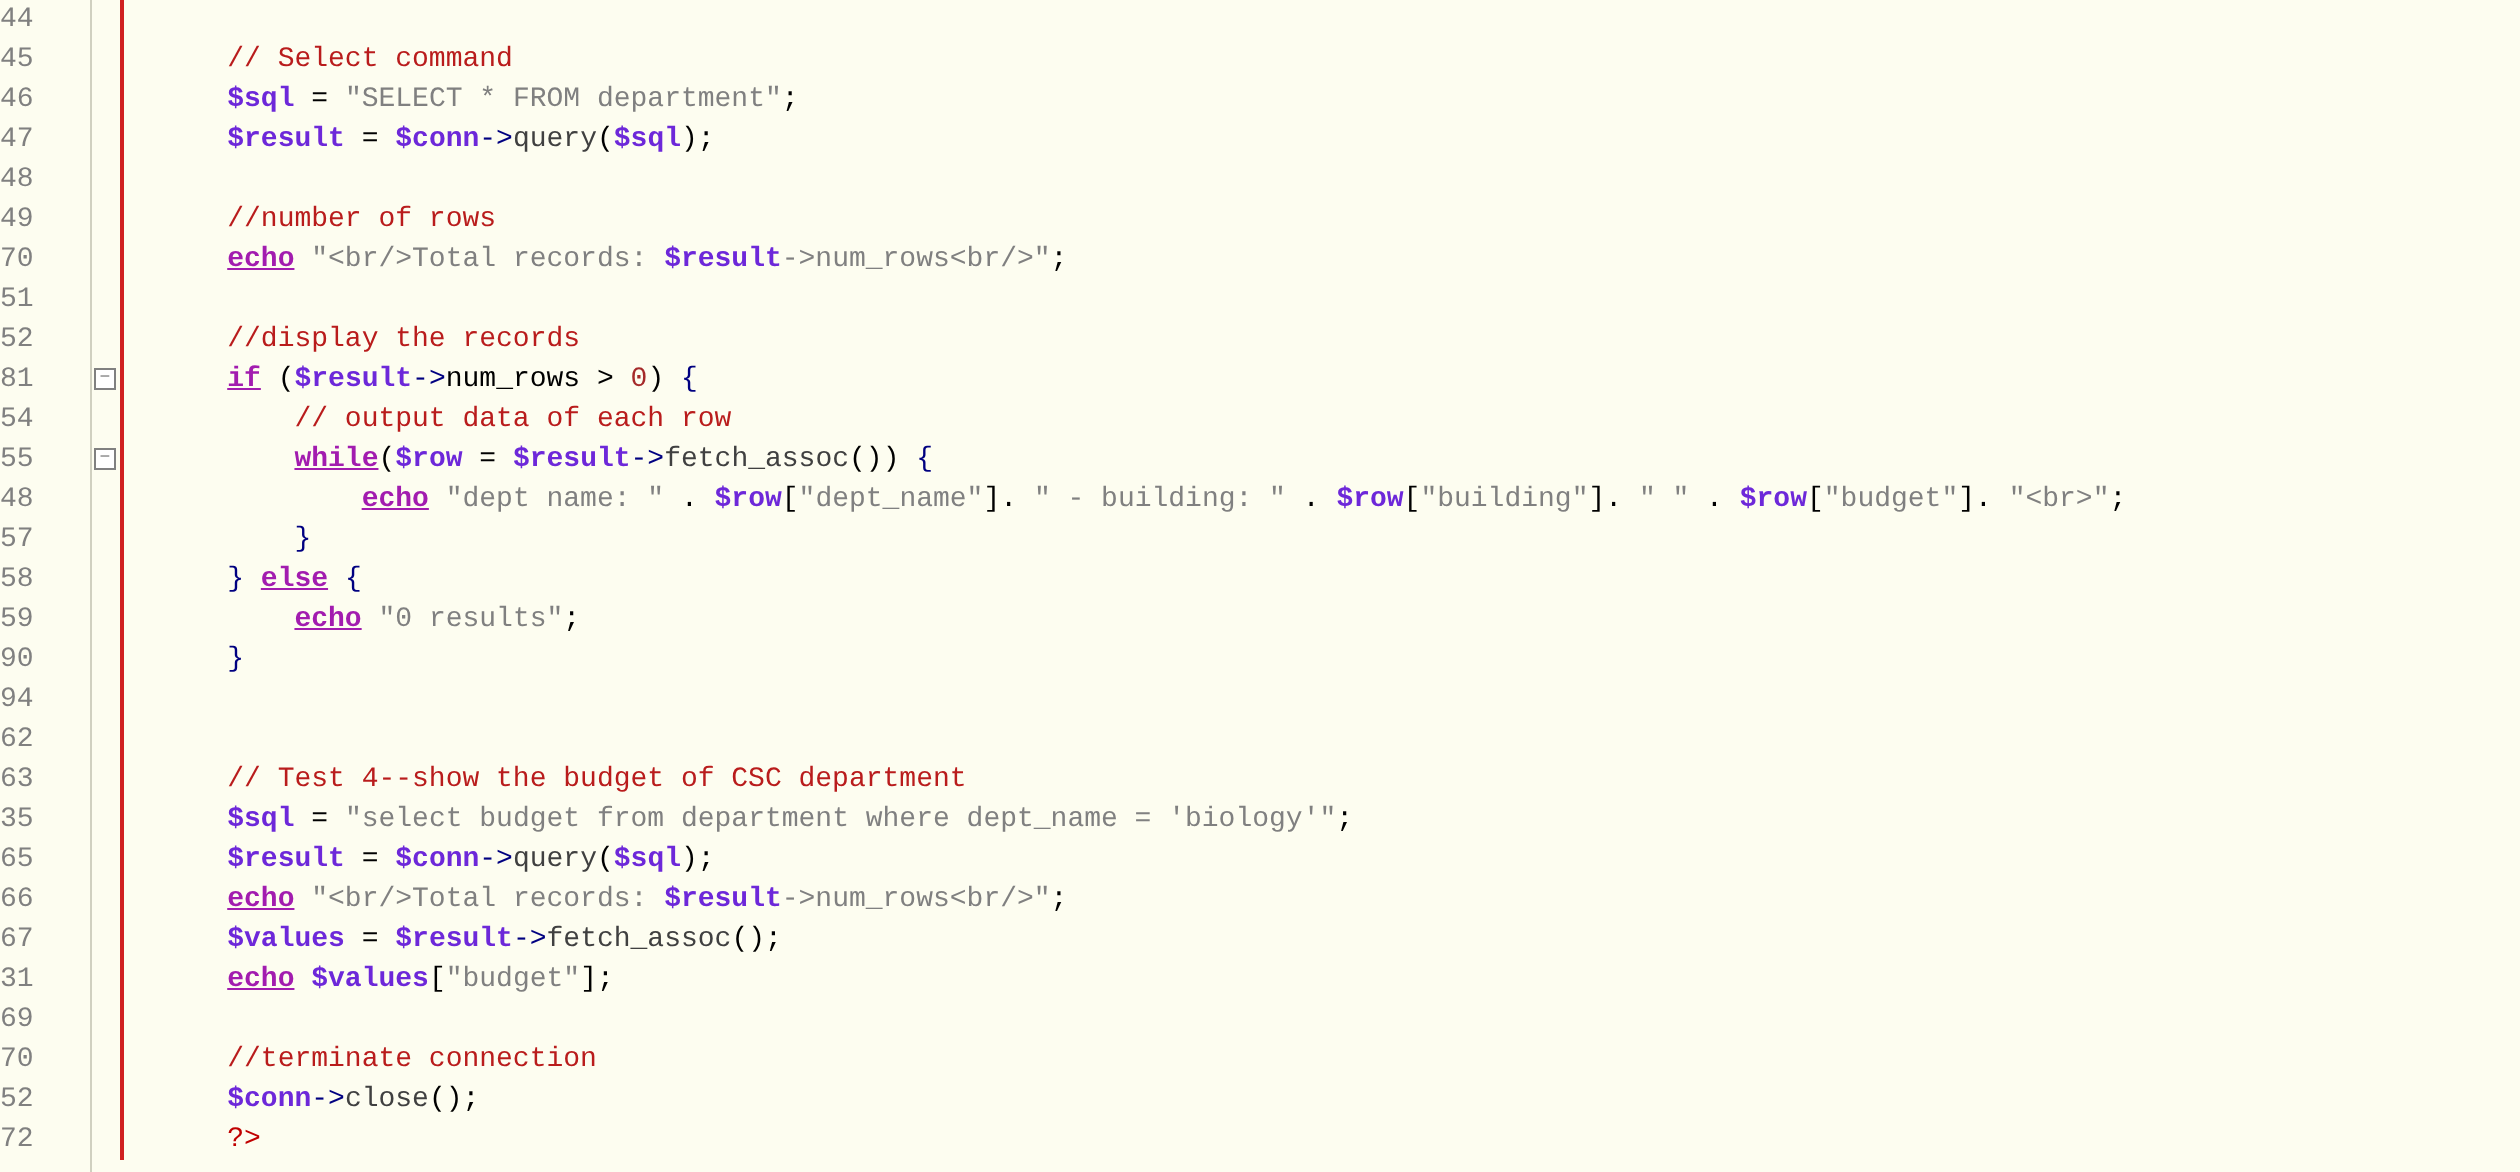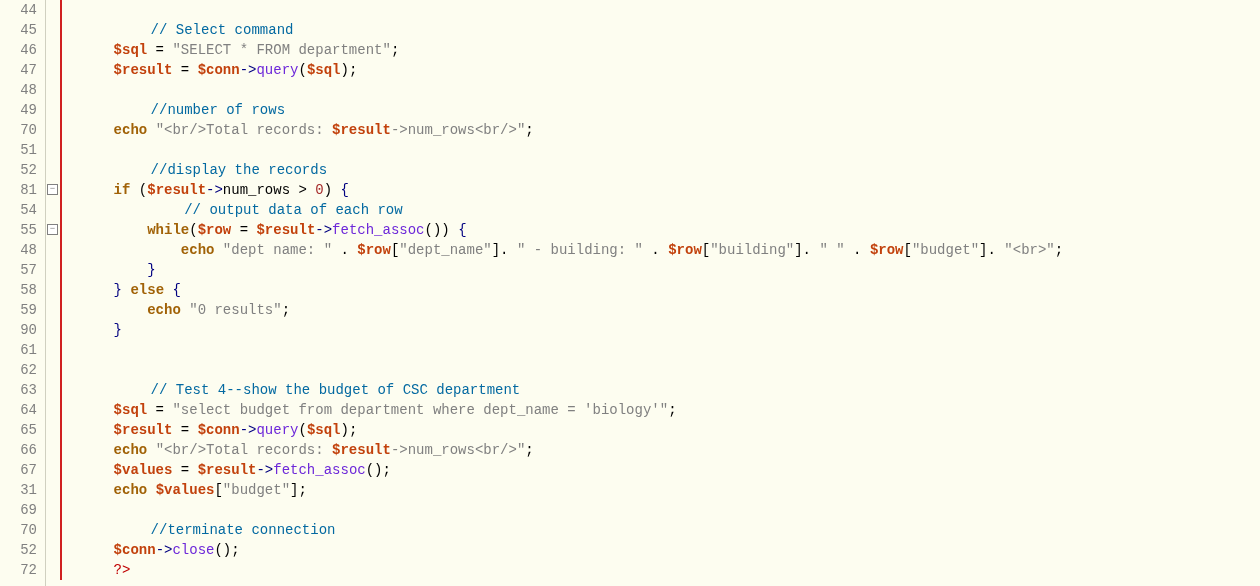--- a/index.html
+++ b/index.html
@@ -8,21 +8,21 @@
     font-size: 14px;
     background: #fdfdf0;
     display: flex;
     width: 1260px;
     height: 586px;
     overflow: hidden;
   }
   .gutter {
     background: #fdfdf0;
     color: #808080;
-    text-align: right;
+    text-align: left;
     padding-right: 8px;
     width: 46px;
     user-select: none;
     flex-shrink: 0;
     line-height: 20px;
     border-right: 1px solid #d0d0c0;
   }
   .gutter div { height: 20px; }
   .fold-col {
     width: 14px;
@@ -55,26 +55,26 @@
     background: #d02020;
   }
   .code {
     flex: 1;
     line-height: 20px;
     white-space: pre;
     padding-left: 2px;
     color: #000;
   }
   .code .row { height: 20px; }
-  .c-comment   { color: #0369a1; margin-left: 37px; }
-  .c-var       { color: #c2410c; font-weight: bold; }
-  .c-keyword   { color: #a16207; font-weight: bold; }
+  .c-comment   { color: #b91c1c; }
+  .c-var       { color: #6d28d9; font-weight: bold; }
+  .c-keyword   { color: #a21caf; font-weight: bold; text-decoration: underline; }
   .c-string    { color: #808080; }
   .c-op        { color: #000080; }
-  .c-func      { color: #6d28d9; }
+  .c-func      { color: #404040; }
   .c-num       { color: #a52a2a; }
   .c-brace     { color: #000080; }
   .c-phpclose  { color: #c00000; }
 </style>
 </head>
 <body>
 
 <div class="gutter" id="gutter">
     <div>44</div>
     <div>45</div>
@@ -86,24 +86,24 @@
     <div>51</div>
     <div>52</div>
     <div>81</div>
     <div>54</div>
     <div>55</div>
     <div>48</div>
     <div>57</div>
     <div>58</div>
     <div>59</div>
     <div>90</div>
-    <div>61</div>
+    <div>94</div>
     <div>62</div>
     <div>63</div>
-    <div>64</div>
+    <div>35</div>
     <div>65</div>
     <div>66</div>
     <div>67</div>
     <div>31</div>
     <div>69</div>
     <div>70</div>
     <div>52</div>
     <div>72</div>
   </div>
 <div class="fold-col" id="fold-col">

